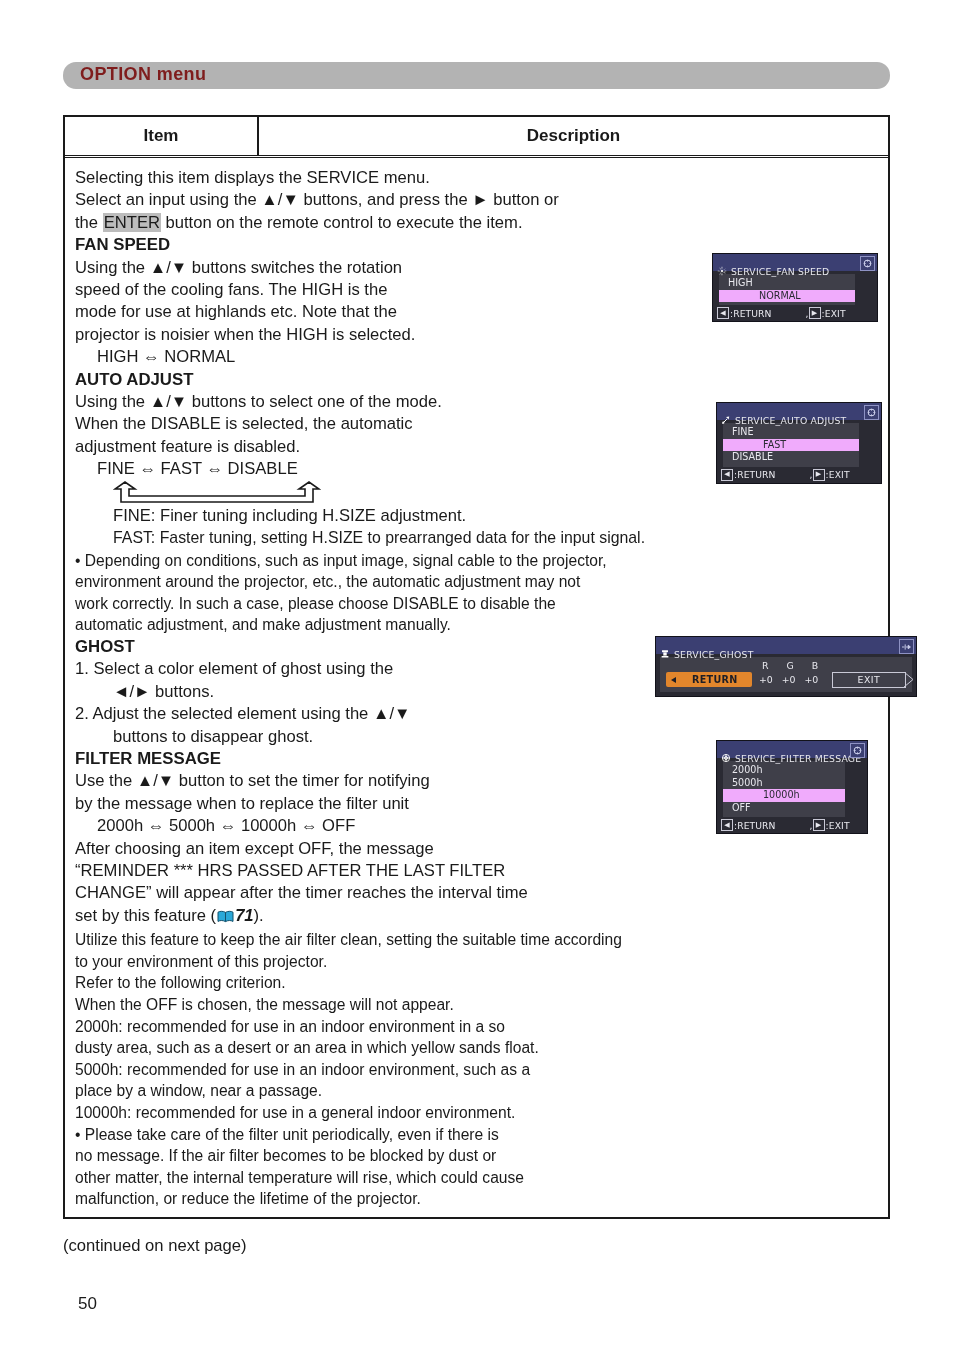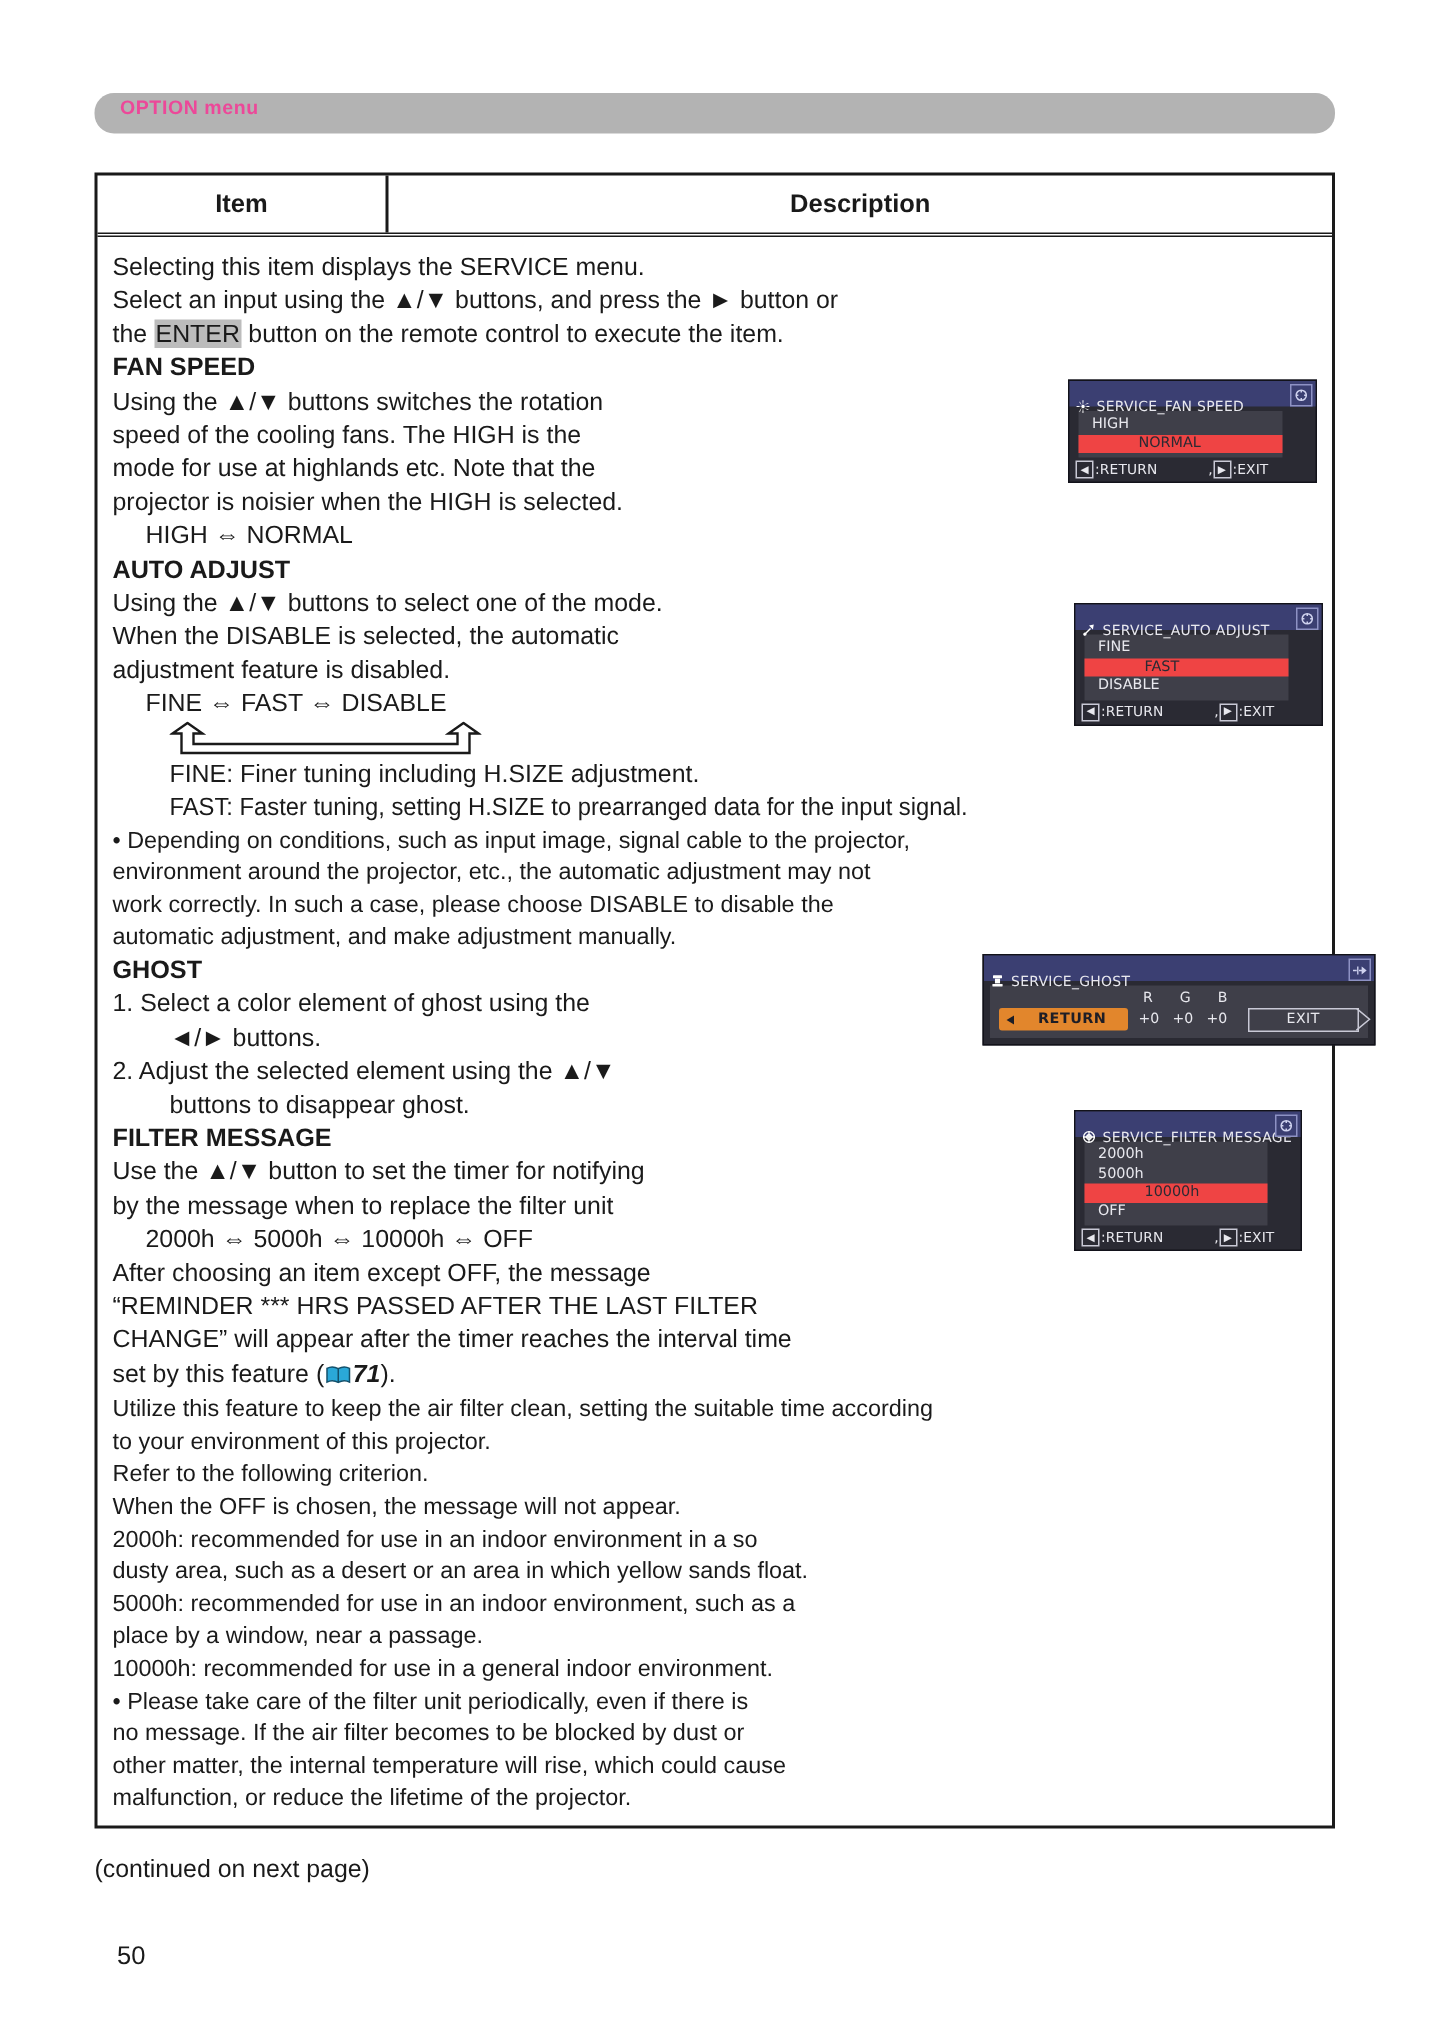--- a/index.html
+++ b/index.html
@@ -23,23 +23,23 @@
     top: 62px;
     width: 827px;
     height: 27px;
     background: #b3b3b3;
     border-radius: 13px 13px 13px 13px;
   }
   .banner-title {
     position: absolute;
     left: 80px;
     top: 64px;
-    font-size: 13px;
+    font-size: 18px;
     font-weight: bold;
-    color: #ec4899;
+    color: #7f1d1d;
     letter-spacing: 0.4px;
   }
 
   
   .table {
     position: absolute;
     left: 63px;
     top: 115px;
     width: 827px;
     border: 2px solid #1a1a1a;
@@ -173,21 +173,21 @@
     margin: 3px 22px 0 6px;
     padding: 3px 0 3px 0;
   }
   .osd-row {
     font-size: 9.6px;
     line-height: 12.5px;
     padding: 0 4px 0 9px;
     white-space: nowrap;
   }
   .osd-row.sel {
-    background: #ef4444;
+    background: #f0abfc;
     color: #2a2a33;
     font-weight: normal;
     padding-left: 40px;
   }
   .osd-foot {
     display: flex;
     align-items: center;
     font-size: 9.2px;
     padding: 2px 0 2px 4px;
     white-space: nowrap;

